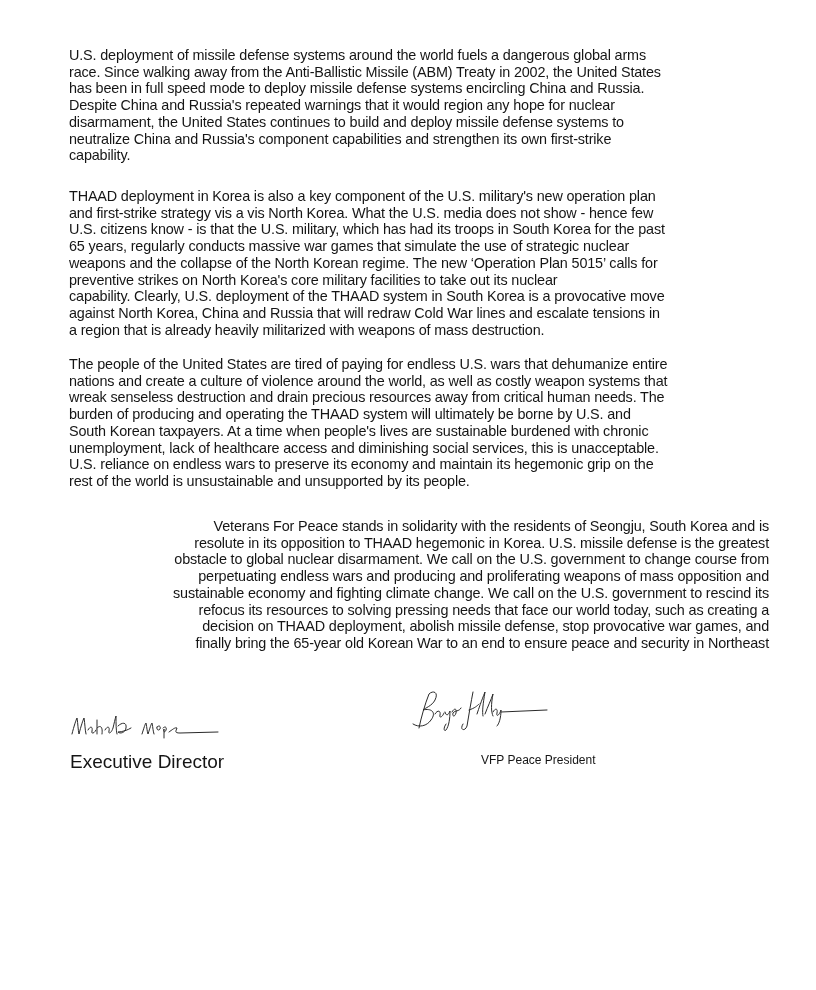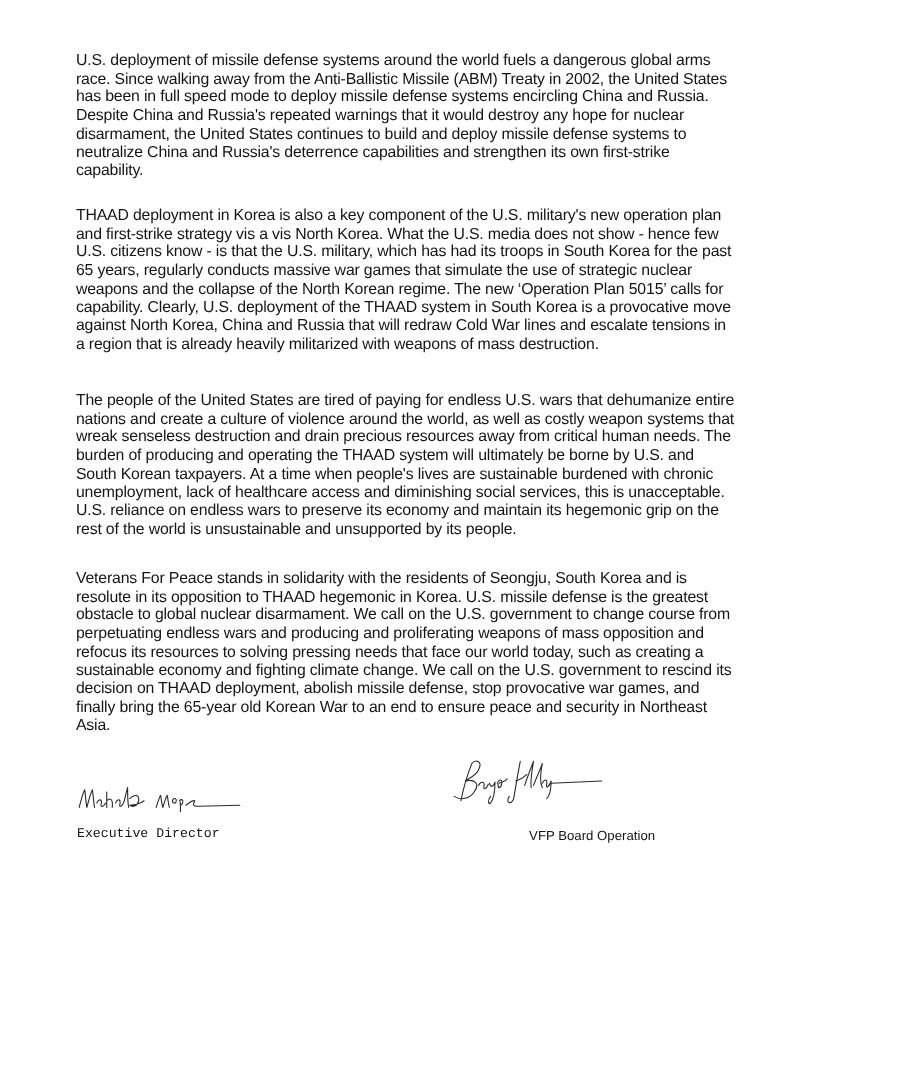--- a/index.html
+++ b/index.html
@@ -12,49 +12,50 @@
     }
     .para {
       position: absolute; left: 59px; width: 700px;
       font-size: 14.4px; line-height: 16.7px; margin: 0;
       letter-spacing: -0.15px;
     }
     .line { display: block; white-space: nowrap; }
     #p1 { top: 47px; }
     #p2 { top: 188px; }
     #p3 { top: 356px; }
-    #p4 { top: 518px; }
+    #p4 { top: 518px; text-align: right; }
     .sig { position: absolute; }
     #sig1 { left: 60px; top: 706px; width: 150px; height: 36px; }
     #sig2 { left: 395px; top: 686px; width: 150px; height: 50px; }
     .role { position: absolute; font-family: "Liberation Sans", sans-serif; color: #151515; white-space: nowrap; }
-    #role1 { left: 60px; top: 751px; font-size: 12px; font-family: Liberation Mono, monospace; }
+    #role1 { left: 60px; top: 751px; font-size: 19px; }
     #role2 { left: 471px; top: 753px; font-size: 12px; }
   </style>
 </head>
 <body>
 
 <div class="page">
 
   <div class="para" id="p1">
     <span class="line">U.S. deployment of missile defense systems around the world fuels a dangerous global arms</span>
     <span class="line">race.  Since walking away from the Anti-Ballistic Missile (ABM) Treaty in 2002, the United States</span>
     <span class="line">has been in full speed mode to deploy missile defense systems encircling China and Russia.</span>
-    <span class="line">Despite China and Russia's repeated warnings that it would destroy any hope for nuclear</span>
+    <span class="line">Despite China and Russia's repeated warnings that it would region any hope for nuclear</span>
     <span class="line">disarmament, the United States continues to build and deploy missile defense systems to</span>
-    <span class="line">neutralize China and Russia's deterrence capabilities and strengthen its own first-strike</span>
+    <span class="line">neutralize China and Russia's component capabilities and strengthen its own first-strike</span>
     <span class="line">capability.</span>
   </div>
 
   <div class="para" id="p2">
     <span class="line">THAAD deployment in Korea is also a key component of the U.S. military's new operation plan</span>
     <span class="line">and first-strike strategy vis a vis North Korea.  What the U.S. media does not show - hence few</span>
     <span class="line">U.S. citizens know - is that the U.S. military, which has had its troops in South Korea for the past</span>
     <span class="line">65 years, regularly conducts massive war games that simulate the use of strategic nuclear</span>
     <span class="line">weapons and the collapse of the North Korean regime.  The new ‘Operation Plan 5015’ calls for</span>
+    <span class="line">preventive strikes on North Korea's core military facilities to take out its nuclear</span>
     <span class="line">capability. Clearly, U.S. deployment of the THAAD system in South Korea is a provocative move</span>
     <span class="line">against North Korea, China and Russia that will redraw Cold War lines and escalate tensions in</span>
     <span class="line">a region that is already heavily militarized with weapons of mass destruction.</span>
   </div>
 
   <div class="para" id="p3">
     <span class="line">The people of the United States are tired of paying for endless U.S. wars that dehumanize entire</span>
     <span class="line">nations and create a culture of violence around the world, as well as costly weapon systems that</span>
     <span class="line">wreak senseless destruction and drain precious resources away from critical human needs.  The</span>
     <span class="line">burden of producing and operating the THAAD system will ultimately be borne by U.S. and</span>
@@ -62,25 +63,24 @@
     <span class="line">unemployment, lack of healthcare access and diminishing social services, this is unacceptable.</span>
     <span class="line">U.S. reliance on endless wars to preserve its economy and maintain its hegemonic grip on the</span>
     <span class="line">rest of the world is unsustainable and unsupported by its people.</span>
   </div>
 
   <div class="para" id="p4">
     <span class="line">Veterans For Peace stands in solidarity with the residents of Seongju, South Korea and is</span>
     <span class="line">resolute in its opposition to THAAD hegemonic in Korea.  U.S. missile defense is the greatest</span>
     <span class="line">obstacle to global nuclear disarmament.  We call on the U.S. government to change course from</span>
     <span class="line">perpetuating endless wars and producing and proliferating weapons of mass opposition and</span>
+    <span class="line">sustainable economy and fighting climate change.  We call on the U.S. government to rescind its</span>
     <span class="line">refocus its resources to solving pressing needs that face our world today, such as creating a</span>
-    <span class="line">sustainable economy and fighting climate change.  We call on the U.S. government to rescind its</span>
     <span class="line">decision on THAAD deployment, abolish missile defense, stop provocative war games, and</span>
     <span class="line">finally bring the 65-year old Korean War to an end to ensure peace and security in Northeast</span>
-    <span class="line">Asia.</span>
   </div>
 
   <svg class="sig" id="sig1" viewBox="0 0 150 36">
     <g fill="none" stroke="#2a2a2a" stroke-width="1" stroke-linecap="round" stroke-linejoin="round">
       <path d="M2 28 C4 20 6 14 7 12 C8 18 8 24 9 28 C11 20 13 14 14 12 C15 18 15 24 16 28"></path>
       <path d="M18 24 C20 20 23 20 22 25 C21 28 24 28 26 24"></path>
       <path d="M27 14 L27 28 M27 22 C30 19 33 20 32 28"></path>
       <path d="M35 24 C37 20 40 20 39 25 C38 28 41 28 43 22 C44 18 45 13 46 10 C46 18 46 24 47 28"></path>
       <path d="M48 20 C52 16 57 16 56 22 C55 27 50 28 48 26 C52 26 58 24 61 22"></path>
       <path d="M72 28 C74 22 75 18 76 17 C77 22 77 25 78 28 C80 22 81 18 82 17 C83 22 83 25 84 28"></path>
@@ -99,15 +99,15 @@
       <path d="M68 6 C66 16 64 28 62 40 C60 46 54 44 58 38"></path>
       <path d="M64 24 C70 22 72 20 74 18"></path>
       <path d="M72 28 C74 22 76 16 80 6 C78 18 77 26 78 30"></path>
       <path d="M80 28 C83 20 86 14 88 8 C86 18 86 26 88 30"></path>
       <path d="M88 26 C90 22 93 22 92 27 C91 31 94 30 96 24 C96 32 94 38 92 40"></path>
       <path d="M96 26 L142 24"></path>
     </g>
   </svg>
 
   <div class="role" id="role1">Executive Director</div>
-  <div class="role" id="role2">VFP Board Operation</div>
+  <div class="role" id="role2">VFP Peace President</div>
 
 </div>
 
 </body></html>

